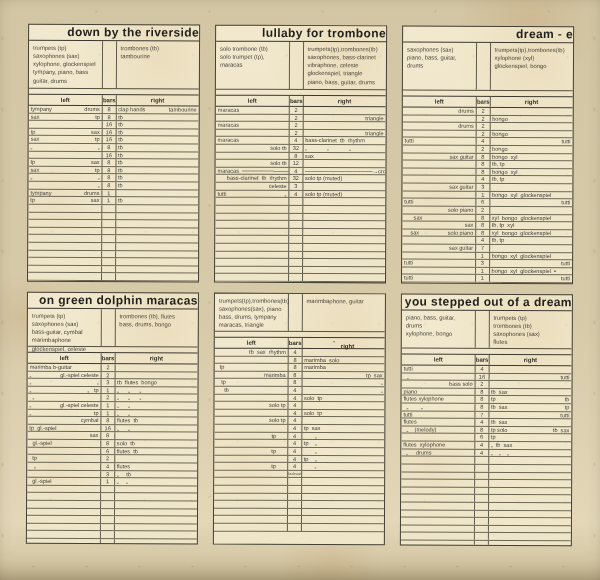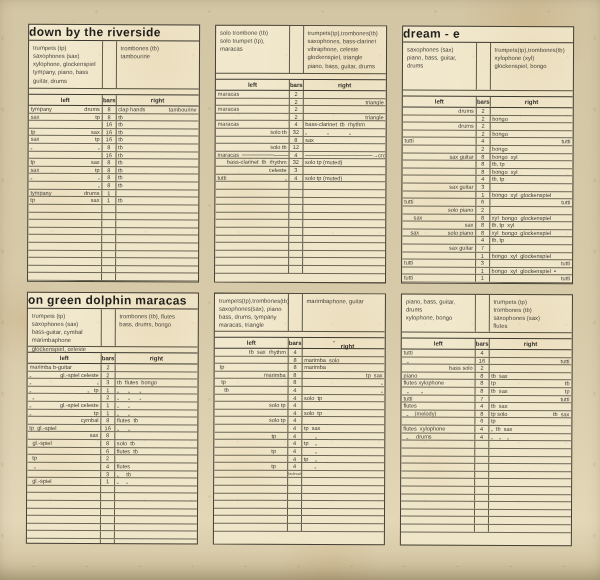--- a/index.html
+++ b/index.html
@@ -20,21 +20,21 @@
     display:grid;grid-template-columns:repeat(3,1fr);grid-template-rows:258px 252px;
     column-gap:15px;row-gap:10px;transform:rotate(.25deg);}
   .panel{box-sizing:border-box;border:1.5px solid #4541360;border:1.5px solid #454136;
     background-image:
       radial-gradient(circle at 78% 12%, rgba(185,135,55,.10), transparent 32%),
       radial-gradient(circle at 18% 68%, rgba(185,135,55,.08), transparent 26%),
       radial-gradient(rgba(160,100,35,.10) .6px, transparent 1.3px),
       linear-gradient(#f1e8cd,#efe6ca);
     background-size:100% 100%,100% 100%,47px 59px,100% 100%;
     display:flex;flex-direction:column;overflow:hidden;color:#44403a;}
-  .title{height:15px;line-height:15.5px;text-align:left;font-weight:bold;font-size:12px;
+  .title{height:15px;line-height:15.5px;text-align:right;font-weight:bold;font-size:12px;
     letter-spacing:.4px;color:#211f1b;border-bottom:1.4px solid #3d3930;}
   .cols{display:flex;align-items:stretch;}
   .cell{box-sizing:border-box;}
   .cleft{width:43%;}
   .cbars{width:8.5%;border-left:.9px solid #5f5a4b;border-right:.9px solid #5f5a4b;text-align:center;}
   .cright{width:48.5%;}
   .instruments{border-bottom:1px solid #55503f;}
   .row1 .instruments{height:47px;}
   .row2 .instruments{height:37px;}
   .instruments .cleft,.instruments .cright{padding:3px 4px 0 4px;font-size:5.9px;line-height:1.38;white-space:pre-line;color:#4a453c;}
@@ -267,20 +267,21 @@
             <div class="cell cright"></div>
           </div>
           <div class="cols trow">
             <div class="cell cleft"></div>
             <div class="cell cbars"></div>
             <div class="cell cright"></div>
           </div>
         </div>
       </div>
       <div class="panel row1">
+        <div class="title">lullaby for trombone</div>
         <div class="cols instruments">
           <div class="cell cleft">solo trombone (tb)
 solo trumpet (tp), maracas</div>
           <div class="cell cbars"></div>
           <div class="cell cright">trumpets(tp),trombones(tb)
 saxophones, bass-clarinet
 vibraphone, celeste
 glockenspiel, triangle
 piano, bass, guitar, drums</div>
         </div>
@@ -1232,20 +1233,21 @@
             <div class="cell cright"></div>
           </div>
           <div class="cols trow">
             <div class="cell cleft"></div>
             <div class="cell cbars"></div>
             <div class="cell cright"></div>
           </div>
         </div>
       </div>
       <div class="panel row2">
+        <div class="title">you stepped out of a dream</div>
         <div class="cols instruments">
           <div class="cell cleft">piano, bass, guitar, drums
 xylophone, bongo</div>
           <div class="cell cbars"></div>
           <div class="cell cright">trumpets (tp)
 trombones (tb)
 saxophones (sax)
 flutes</div>
         </div>
         <div class="cols spacer"></div>

